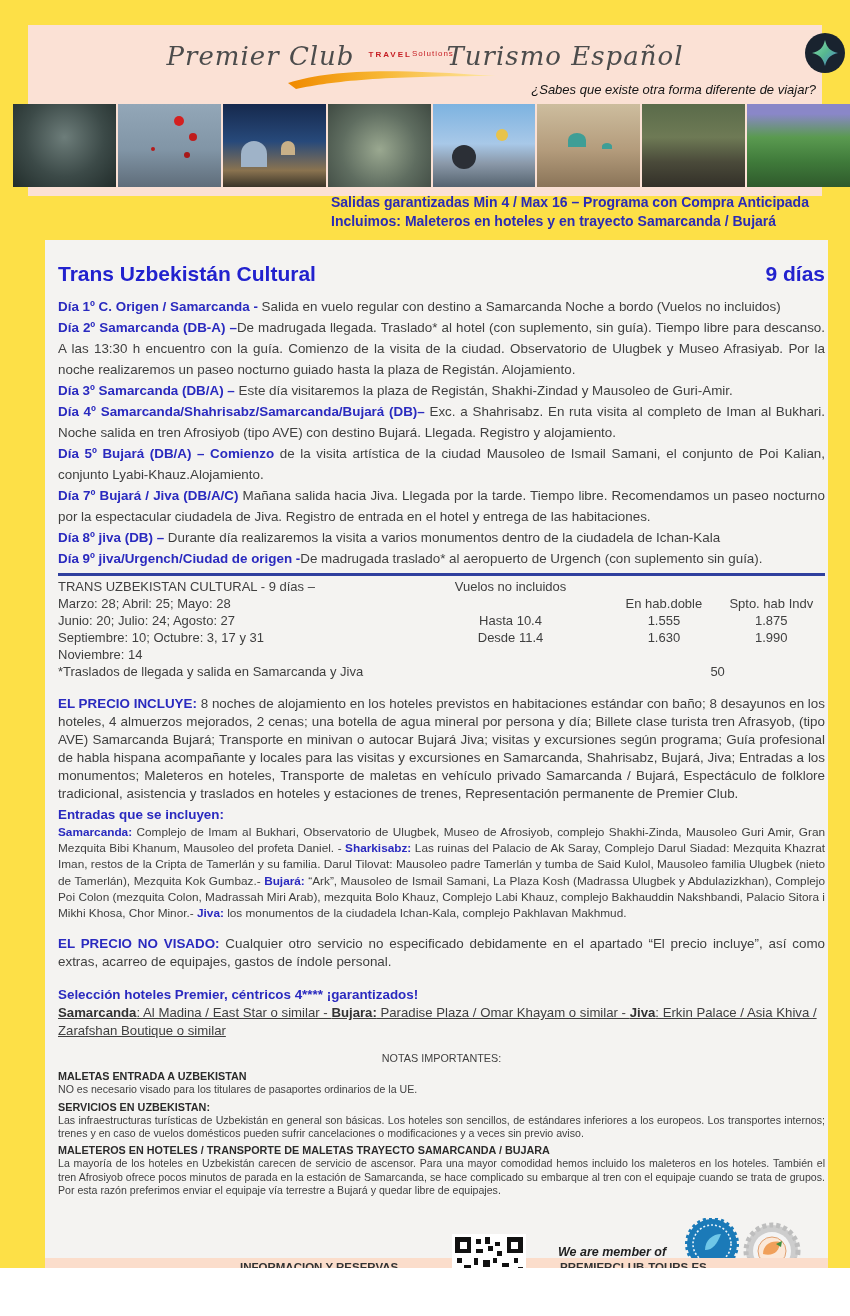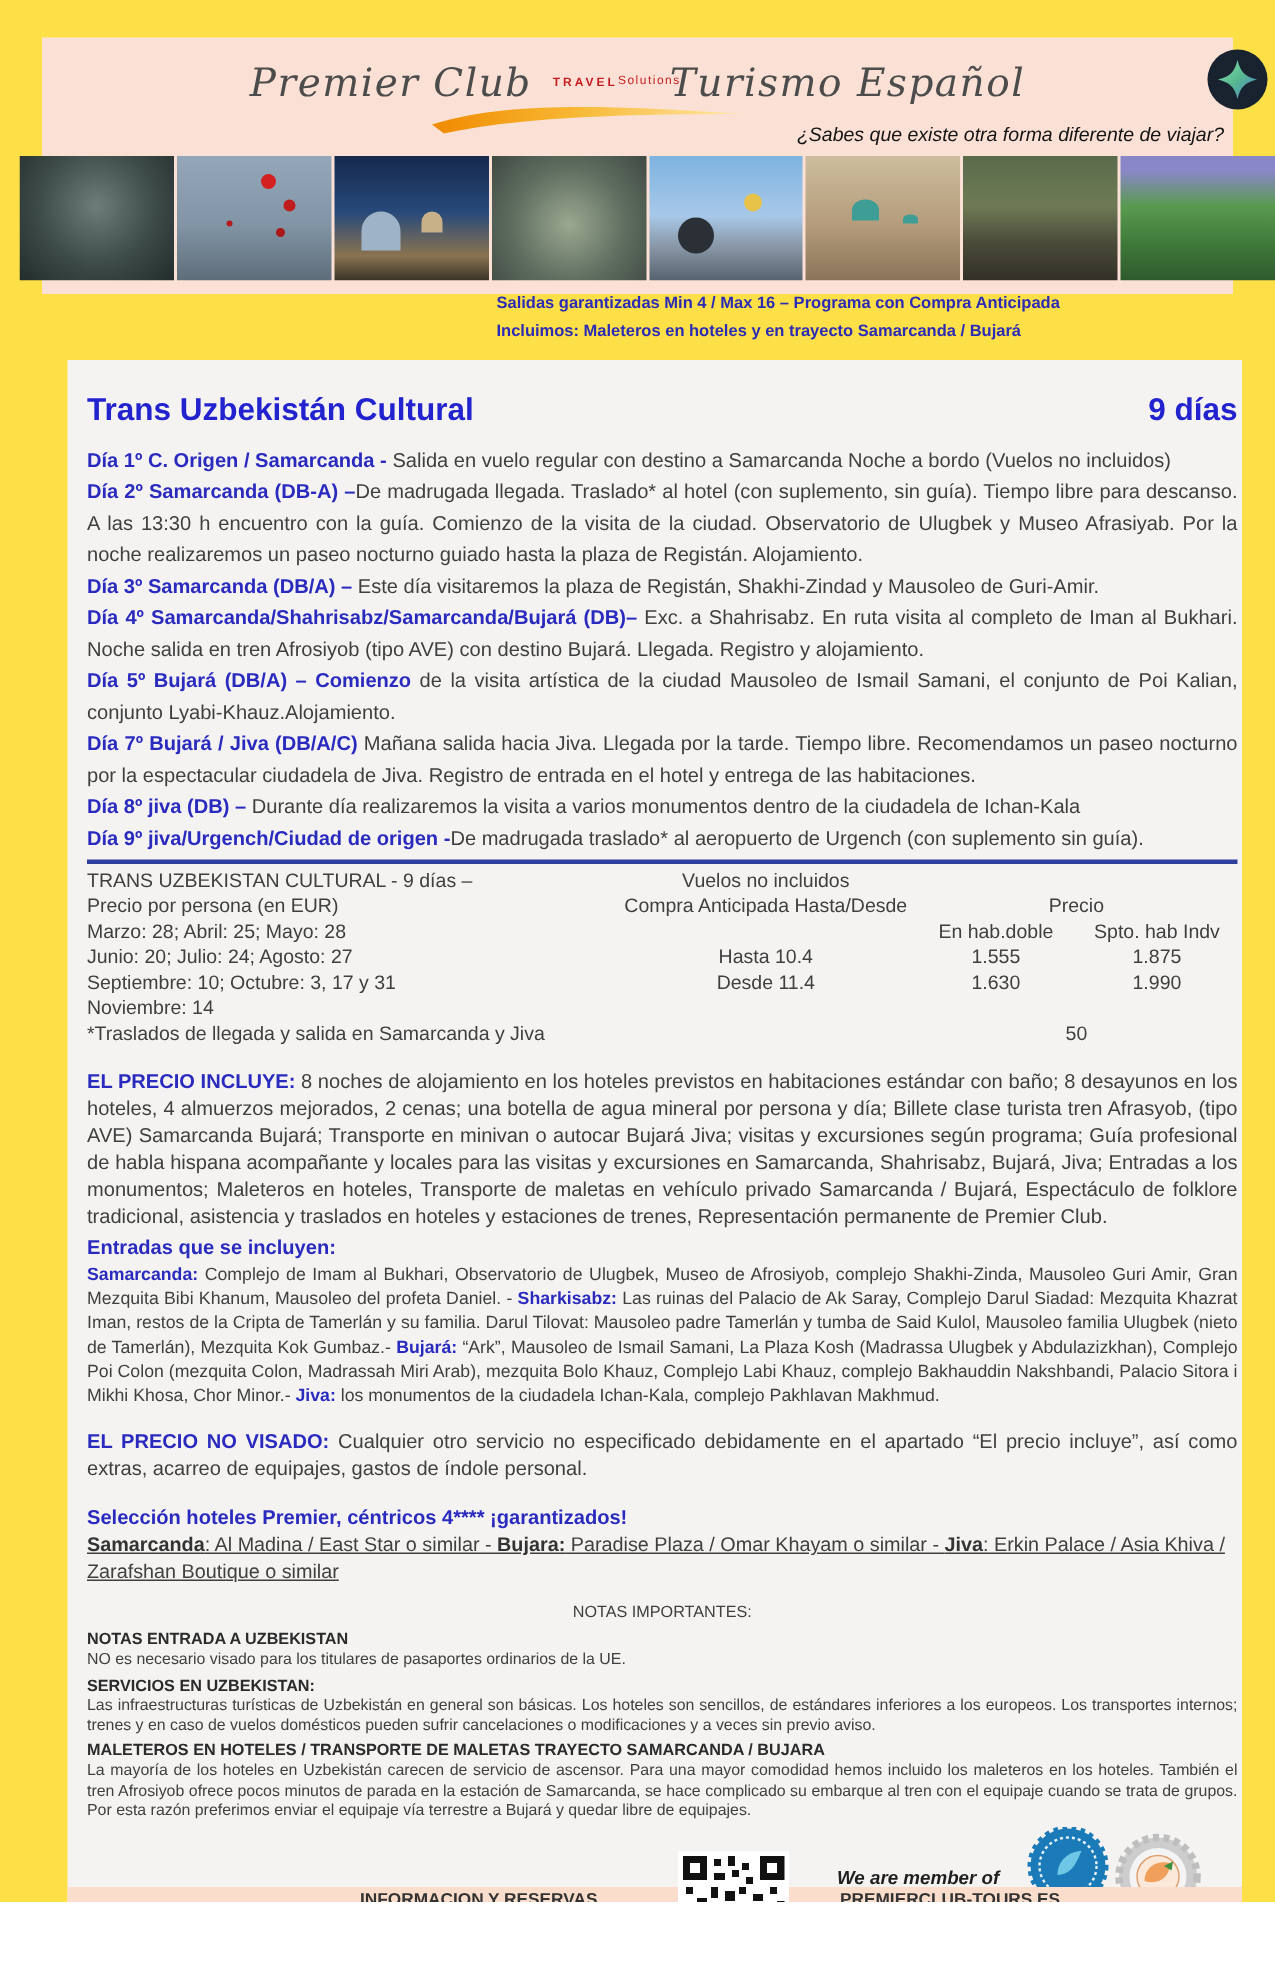--- a/index.html
+++ b/index.html
@@ -31,21 +31,21 @@
   .photo.p4{background:radial-gradient(circle at 50% 55%,#9aa890 0%,#5f6d60 55%,#3f4a42 100%);}
   .photo.p5{background:linear-gradient(180deg,#7db3e0 0%,#a8c8e8 48%,#8a98a8 72%,#55636f 100%);}
   .photo.p5:before{content:"";position:absolute;left:62%;top:30%;width:12px;height:12px;border-radius:50%;
      background:#e8c34a;box-shadow:-38px 22px 0 6px #2b2f36;}
   .photo.p6{background:linear-gradient(180deg,#cdbd9e 0%,#b49c7c 55%,#8a7458 100%);}
   .photo.p6:before{content:"";position:absolute;left:30%;top:35%;width:18px;height:14px;border-radius:50% 50% 0 0;
      background:#3e9e96;box-shadow:30px 6px 0 -4px #3e9e96;}
   .photo.p7{background:linear-gradient(180deg,#5a6b4a 0%,#6e7a55 40%,#4a4a3a 70%,#333028 100%);}
   .photo.p8{background:linear-gradient(180deg,#8a87c8 12%,#5a9a50 40%,#3f7a3a 70%,#2f5a2c 100%);}
   
-  .announce{position:absolute;left:331px;top:193px;width:495px;font-weight:bold;font-size:11px;
+  .announce{position:absolute;left:331px;top:193px;width:495px;font-weight:bold;font-size:14px;
             line-height:19px;color:#2B2BB5;}
   
   .content-box{position:absolute;left:45px;top:240px;width:783px;height:1052px;background:#F4F3F1;
                box-sizing:border-box;padding:20px 3px 0 13px;overflow:hidden;}
   .title-row{display:flex;justify-content:space-between;align-items:baseline;margin:2px 0 10px 0;}
   .title-row h1,.title-row .dur{font-size:21px;font-weight:bold;color:#2222CE;margin:0;}
   .day{margin:0;font-size:13.4px;line-height:21px;text-align:justify;color:#3f3f3f;}
   .day b{color:#2A2ABF;}
   .sep{height:3px;background:#2F3F9E;border:0;margin:4px 0 3px 0;}
   table.price{width:100%;border-collapse:collapse;font-size:13px;color:#3f3f3f;}
@@ -160,25 +160,20 @@
 
     <table class="price">
       <tbody>
           <tr>
         <td style="width:46%">TRANS UZBEKISTAN CULTURAL - 9 días –</td>
         <td class="c2" style="width:26%">Vuelos no incluidos</td>
         <td style="width:14%"></td>
         <td style="width:14%"></td>
       </tr>
       <tr>
-        <td>Precio por persona (en EUR)</td>
-        <td class="c2">Compra Anticipada Hasta/Desde</td>
-        <td class="cnum" colspan="2">Precio</td>
-      </tr>
-      <tr>
         <td>Marzo: 28; Abril: 25; Mayo: 28</td>
         <td></td>
         <td class="cnum">En hab.doble</td>
         <td class="cnum">Spto. hab Indv</td>
       </tr>
       <tr>
         <td>Junio: 20; Julio: 24; Agosto: 27</td>
         <td class="c2">Hasta 10.4</td>
         <td class="cnum">1.555</td>
         <td class="cnum">1.875</td>
@@ -207,21 +202,21 @@
 
     <p class="entradas-head">Entradas que se incluyen:</p>
     <p class="entradas"><span class="blue-label">Samarcanda:</span><span> Complejo de Imam al Bukhari, Observatorio de Ulugbek, Museo de Afrosiyob, complejo Shakhi-Zinda, Mausoleo Guri Amir, Gran Mezquita Bibi Khanum, Mausoleo del profeta Daniel. - </span><span class="blue-label">Sharkisabz:</span><span> Las ruinas del Palacio de Ak Saray, Complejo Darul Siadad: Mezquita Khazrat Iman, restos de la Cripta de Tamerlán y su familia. Darul Tilovat: Mausoleo padre Tamerlán y tumba de Said Kulol, Mausoleo familia Ulugbek (nieto de Tamerlán), Mezquita Kok Gumbaz.- </span><span class="blue-label">Bujará:</span><span> “Ark”, Mausoleo de Ismail Samani, La Plaza Kosh (Madrassa Ulugbek y Abdulazizkhan), Complejo Poi Colon (mezquita Colon, Madrassah Miri Arab), mezquita Bolo Khauz, Complejo Labi Khauz, complejo Bakhauddin Nakshbandi, Palacio Sitora i Mikhi Khosa, Chor Minor.- </span><span class="blue-label">Jiva:</span><span> los monumentos de la ciudadela Ichan-Kala, complejo Pakhlavan Makhmud.</span></p>
 
     <p class="para"><b class="blue">EL PRECIO NO VISADO:</b><span> Cualquier otro servicio no especificado debidamente en el apartado “El precio incluye”, así como extras, acarreo de equipajes, gastos de índole personal.</span></p>
 
     <p class="hotels-head">Selección hoteles Premier, céntricos 4****  ¡garantizados!</p>
     <p class="hotels"><b>Samarcanda</b><span>: Al Madina / East Star o similar - </span><b>Bujara:</b><span> Paradise Plaza / Omar Khayam o similar - </span><b>Jiva</b><span>: Erkin Palace / Asia Khiva / Zarafshan Boutique o similar</span></p>
 
     <p class="notas-center">NOTAS IMPORTANTES:</p>
-    <p class="sp-title">NOTAS ENTRADA A UZBEKISTAN</p>
+    <p class="sp-title">MALETAS ENTRADA A UZBEKISTAN</p>
     <p class="sp-text">NO es necesario visado para los titulares de pasaportes ordinarios de la UE.</p>
     <p class="sp-title">SERVICIOS EN UZBEKISTAN:</p>
     <p class="sp-text">Las infraestructuras turísticas de Uzbekistán en general son básicas. Los hoteles son sencillos, de estándares inferiores a los europeos. Los transportes internos; trenes y en caso de vuelos domésticos pueden sufrir cancelaciones o modificaciones y a veces sin previo aviso.</p>
     <p class="sp-title">MALETEROS EN HOTELES / TRANSPORTE DE MALETAS TRAYECTO SAMARCANDA / BUJARA</p>
     <p class="sp-text">La mayoría de los hoteles en Uzbekistán carecen de servicio de ascensor. Para una mayor comodidad hemos incluido los maleteros en los hoteles. También el tren Afrosiyob ofrece pocos minutos de parada en la estación de Samarcanda, se hace complicado su embarque al tren con el equipaje cuando se trata de grupos. Por esta razón preferimos enviar el equipaje vía terrestre a Bujará y quedar libre de equipajes.</p>
   </div>
 
   <div class="member">We are member of</div>
 
   <div class="badge1">

